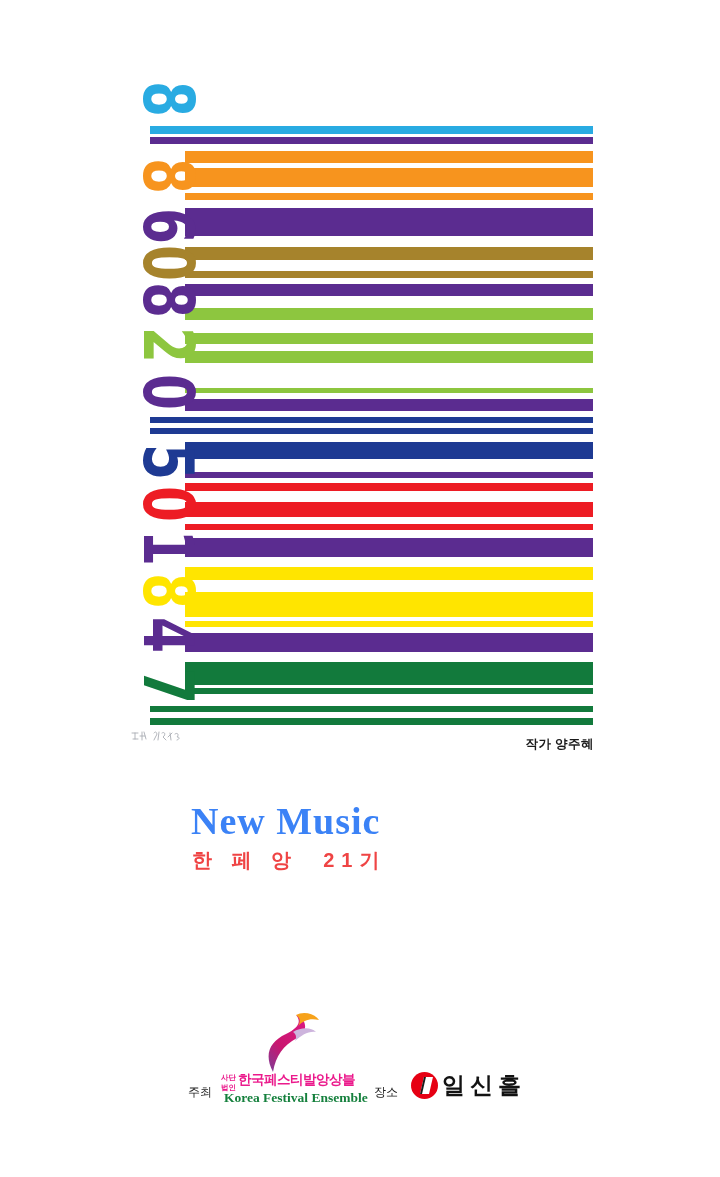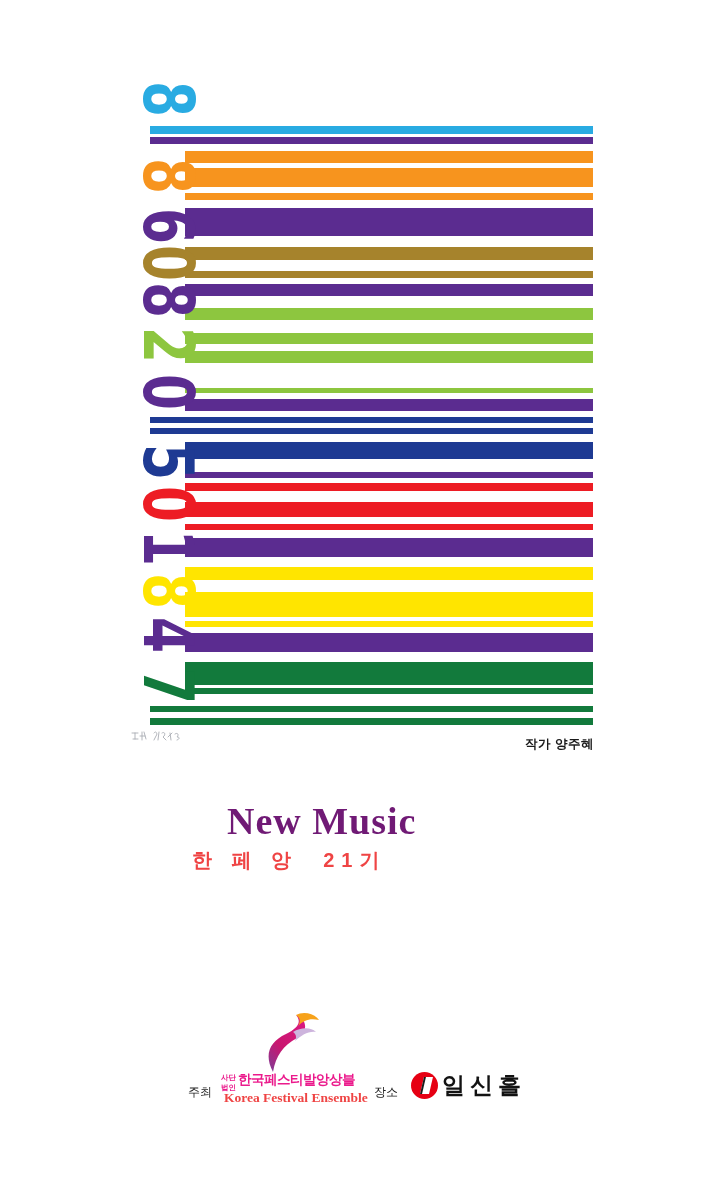--- a/index.html
+++ b/index.html
@@ -9,39 +9,39 @@
   
   .barcode{position:absolute;left:0;top:0;width:720px;height:780px;}
   .stripe{position:absolute;}
   .digit{position:absolute;width:80px;height:80px;line-height:80px;text-align:center;
          font-family:"DejaVu Sans",sans-serif;font-weight:700;font-size:70px;
          transform:rotate(90deg) scaleX(0.74);}
 
   
   .signature{position:absolute;left:130px;top:728px;}
   .artist-credit{position:absolute;right:126px;top:736px;font-size:12.5px;font-weight:600;
-                 color:#1a1a1a;letter-spacing:0.5px;}
+                 color:#1a1a1a;letter-spacing:0.5px;font-family:Liberation Serif, serif;}
 
   
   .title{position:absolute;left:191px;top:799px;font-family:"Liberation Serif",serif;
-         font-weight:700;font-size:38px;color:#701a75;letter-spacing:1px;margin-left:36px;}
+         font-weight:700;font-size:38px;color:#3b82f6;letter-spacing:1px;}
   .subtitle{position:absolute;left:192px;top:847px;font-size:20px;font-weight:600;
             color:#ef4444;letter-spacing:7px;white-space:pre;}
 
   
   .host-label,.venue-label{position:absolute;font-size:12px;color:#1c1c1c;}
   .host-label{left:188px;top:1084px;}
   .venue-label{left:374px;top:1084px;}
   .kfe-swirl{position:absolute;left:256px;top:1011px;}
   .kfe-badge{position:absolute;left:221px;top:1073px;font-size:7.5px;line-height:10px;
              font-weight:700;color:#eb1a8c;white-space:pre-line;letter-spacing:0;}
   .kfe-korean{position:absolute;left:238px;top:1071px;font-size:13.5px;font-weight:700;
               color:#eb1a8c;letter-spacing:-0.5px;}
   .kfe-english{position:absolute;left:224px;top:1090px;font-family:"Liberation Serif",serif;
-               font-size:13.5px;font-weight:700;color:#ef4444;}
+               font-size:13.5px;font-weight:700;color:#15803d;}
   .ilshin-mark{position:absolute;left:411px;top:1072px;width:27px;height:27px;border-radius:50%;
                background:#e60013;}
   .ilshin-bar{position:absolute;left:11px;top:5px;width:7px;height:17px;background:#ffffff;
               border-left:2px solid #1a1a1a;transform:skewX(-13deg);}
   .venue-name{position:absolute;left:442px;top:1070px;font-size:23px;font-weight:800;
               color:#121212;letter-spacing:5px;}
 </style>
 </head>
 <body>
 

